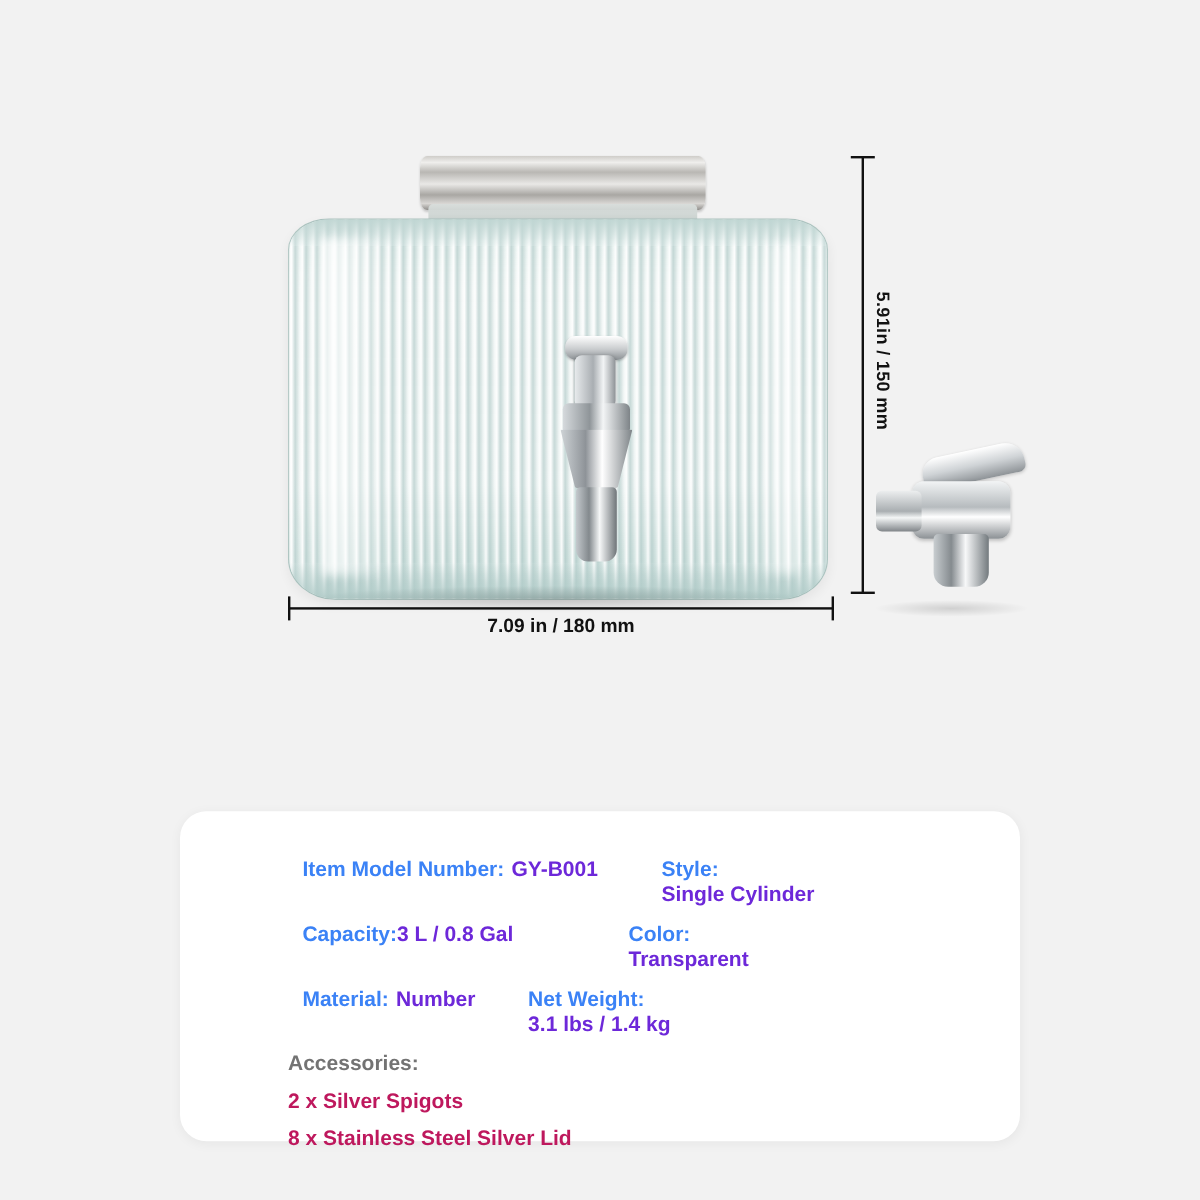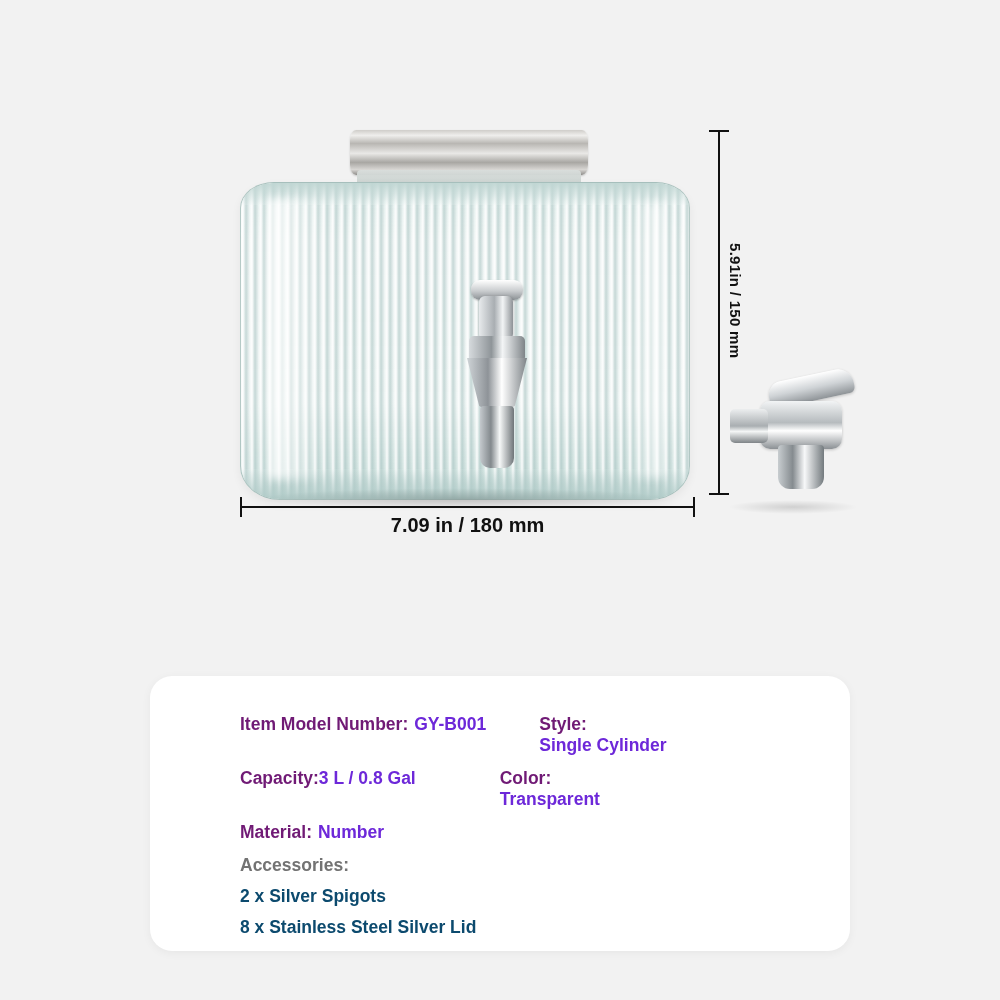--- a/index.html
+++ b/index.html
@@ -165,21 +165,21 @@
   }
   .dim-h .cap-l, .dim-h .cap-r {
     position: absolute; top: -9px; width: 2px; height: 20px; background: #111;
   }
   .dim-h .cap-l { left: 0; }
   .dim-h .cap-r { right: 0; }
   .dim-h-label {
     position: absolute;
     left: 240px; top: 514px; width: 455px;
     text-align: center;
-    font-size: 20px; font-weight: bold; color: #111;
+    font-size: 16px; font-weight: bold; color: #111;
   }
 
   
   .acc-spigot {
     position: absolute;
     left: 730px; top: 375px;
     width: 120px; height: 130px;
   }
   .acc-handle {
     position: absolute; left: 38px; top: 0;
@@ -220,24 +220,24 @@
     border-radius: 22px;
     box-shadow: 0 2px 10px rgba(0,0,0,.05);
     padding: 38px 0 0 90px;
   }
   .spec-row {
     display: flex;
     align-items: baseline;
     margin-bottom: 12px;
     font-size: 17.5px;
   }
-  .lbl { color: #701a75; font-weight: bold; white-space: nowrap; }
+  .lbl { color: #3b82f6; font-weight: bold; white-space: nowrap; margin-left: 12px; }
   .val { color: #6d28d9; font-weight: bold; white-space: nowrap; }
   .col2 { margin-left: 32px; display: flex; align-items: baseline; flex-direction: column; }
-  .acc-line { font-size: 17.5px; color: #0c4a6e; font-weight: bold; margin-bottom: 10px; }
+  .acc-line { font-size: 17.5px; color: #be185d; font-weight: bold; margin-bottom: 10px; }
   .acc-head { font-size: 17.5px; color: #737373; font-weight: bold; margin-bottom: 10px; }
 </style>
 </head>
 <body>
 
 <div id="product-area">
 
   <div class="jar-wrap">
     <div class="jar-lid"></div>
     <div class="jar-neck"></div>
@@ -296,18 +296,22 @@
     <span class="val">3 L / 0.8 Gal</span>
     <span class="col2" style="margin-left:84px">
       <span class="lbl">Color:</span>
       <span class="val">Transparent</span>
     </span>
   </div>
 
   <div class="spec-row">
     <span class="lbl">Material:</span>
     <span class="val" style="margin-left:6px">Number</span>
+    <span class="col2">
+      <span class="lbl">Net Weight:</span>
+      <span class="val" style="margin-left:6px">3.1 lbs / 1.4 kg</span>
+    </span>
   </div>
 
   <div class="acc-head">Accessories:</div>
   <div class="acc-line">2 x Silver Spigots</div>
   <div class="acc-line">8 x Stainless Steel Silver Lid</div>
 </div>
 
 </body></html>

